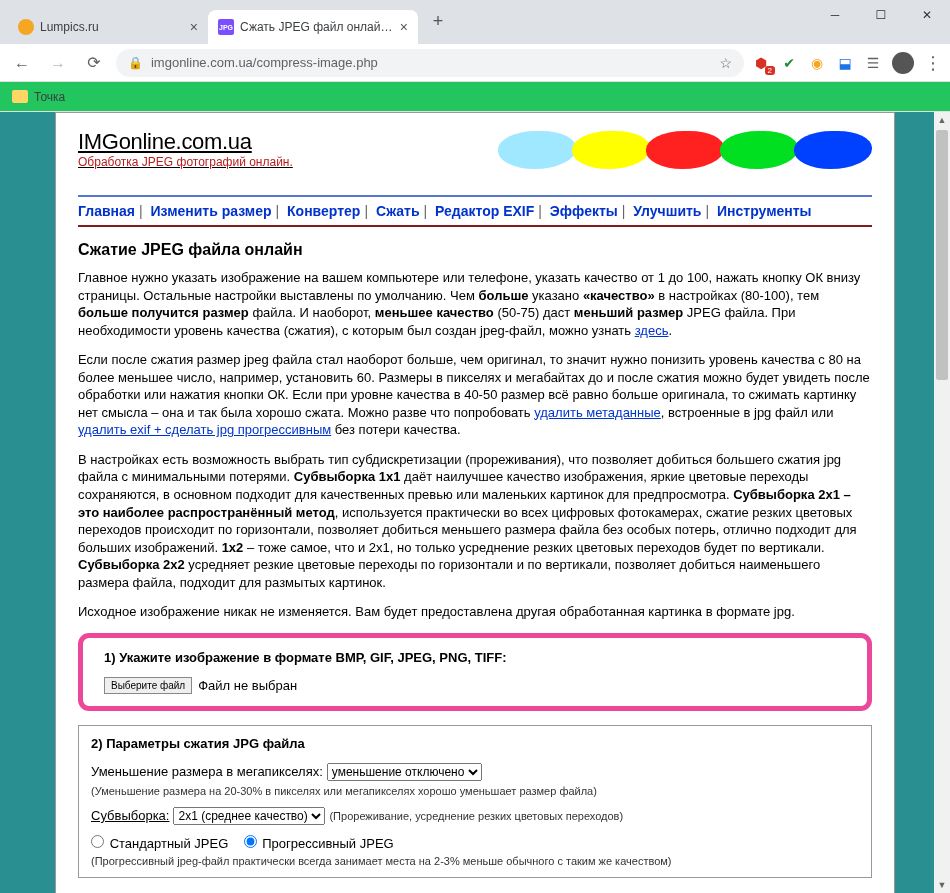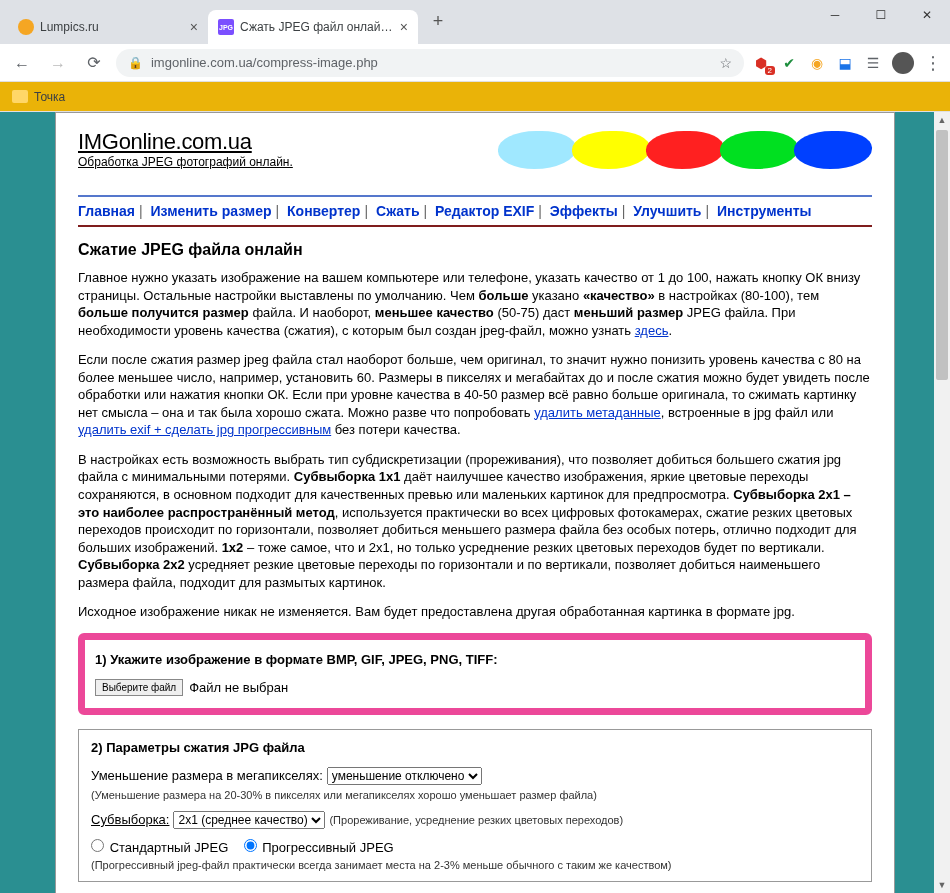--- a/index.html
+++ b/index.html
@@ -25,44 +25,44 @@
 .addr .lock { font-size: 12px; }
 .addr .url { flex: 1; }
 .addr .star { font-size: 14px; color: #5f6368; }
 .ext-icons { display: flex; gap: 10px; align-items: center; }
 .ext { width: 18px; height: 18px; display: flex; align-items: center; justify-content: center; font-size: 14px; cursor:pointer; }
 .ext-badge { position: relative; }
 .ext-badge::after { content: "2"; position: absolute; bottom: -3px; right: -5px; background: #d93025; color: #fff; font-size: 8px; border-radius: 3px; padding: 0 3px; }
 .avatar { width: 22px; height: 22px; border-radius: 50%; background: #555; }
 .menu-dots { font-size: 18px; color: #5f6368; cursor:pointer; }
 
-.bookmarks { height: 30px; background: #eab308; display: flex; align-items: center; padding: 0 12px; font-size: 12px; color: #3c4043; gap: 6px; border-bottom: 1px solid #e0e0e0; }
+.bookmarks { height: 30px; background: #22c55e; display: flex; align-items: center; padding: 0 12px; font-size: 12px; color: #3c4043; gap: 6px; border-bottom: 1px solid #e0e0e0; }
 .bm-folder { width: 16px; height: 13px; background: #ffd767; border-radius: 2px; }
 
 .viewport { height: 781px; background: #2a8f91; overflow: hidden; padding-top: 0; position: relative; }
 .page { width: 840px; margin: 0 auto; background: #fff; padding: 16px 22px 30px 22px; font-family: Arial, sans-serif; min-height: 100%; border: 1px solid #999; }
 
 .header-row { display: flex; align-items: flex-start; justify-content: space-between; margin-bottom: 24px; text-decoration: underline; }
 .logo-block h1 { font-size: 22px; font-weight: normal; color: #000; font-family: Arial; letter-spacing: -0.3px; }
-.logo-block .sub { font-size: 12px; color: #000000; }
+.logo-block .sub { font-size: 12px; color: #b91c1c; }
 .blobs { display: flex; gap: 0; height: 42px; align-items: center; }
 .blob { width: 78px; height: 38px; border-radius: 50% 45% 55% 48%; margin-left: -4px; }
 .b1{background:#a0e8ff;} .b2{background:#ffff00;} .b3{background:#ff2020;} .b4{background:#00e020;} .b5{background:#0040ff;}
 
 .nav { border-top: 2px solid #5577cc; border-bottom: 2px solid #7f1d1d; padding: 6px 0; margin: 8px 0 14px 0; font-size: 14px; font-weight: bold; text-align: left; }
 .nav a { color: #0033cc; text-decoration: none; cursor:pointer; }
 .nav .sep { color: #666; margin: 0 4px; font-weight: normal; }
 
 h2 { font-size: 16px; margin: 6px 0 10px 0; }
 .para { font-size: 13px; line-height: 1.35; margin-bottom: 12px; color: #000; }
 .para a { color: #0033cc; text-decoration: underline; cursor:pointer; }
 .para b { font-weight: bold; }
 
 .section-box { border: 1px solid #999; padding: 10px 12px; margin-bottom: 14px; font-size: 13px; }
-.section-box.highlight { border: 7px solid #ec4899; border-radius: 6px; padding: 12px 10px; }
+.section-box.highlight { border: 5px solid #ec4899; border-radius: 11px; padding: 12px 21px; }
 .section-box .sec-title { font-weight: bold; margin-bottom: 12px; font-size: 13px; }
 .file-row { display: flex; align-items: center; gap: 6px; }
 .file-btn { background: #efefef; border: 1px solid #888; padding: 2px 6px; font-size: 10px; cursor:pointer; }
 .file-status { font-size: 13px; }
 
 .section-box label { font-size: 13px; }
 .sec-row { margin: 4px 0; font-size: 13px; display: flex; flex-wrap: wrap; align-items: center; gap: 4px; }
 .hint { font-size: 11px; color: #333; }
 select { font-size: 12px; }
 input[type=radio] { margin-right: 2px; }

